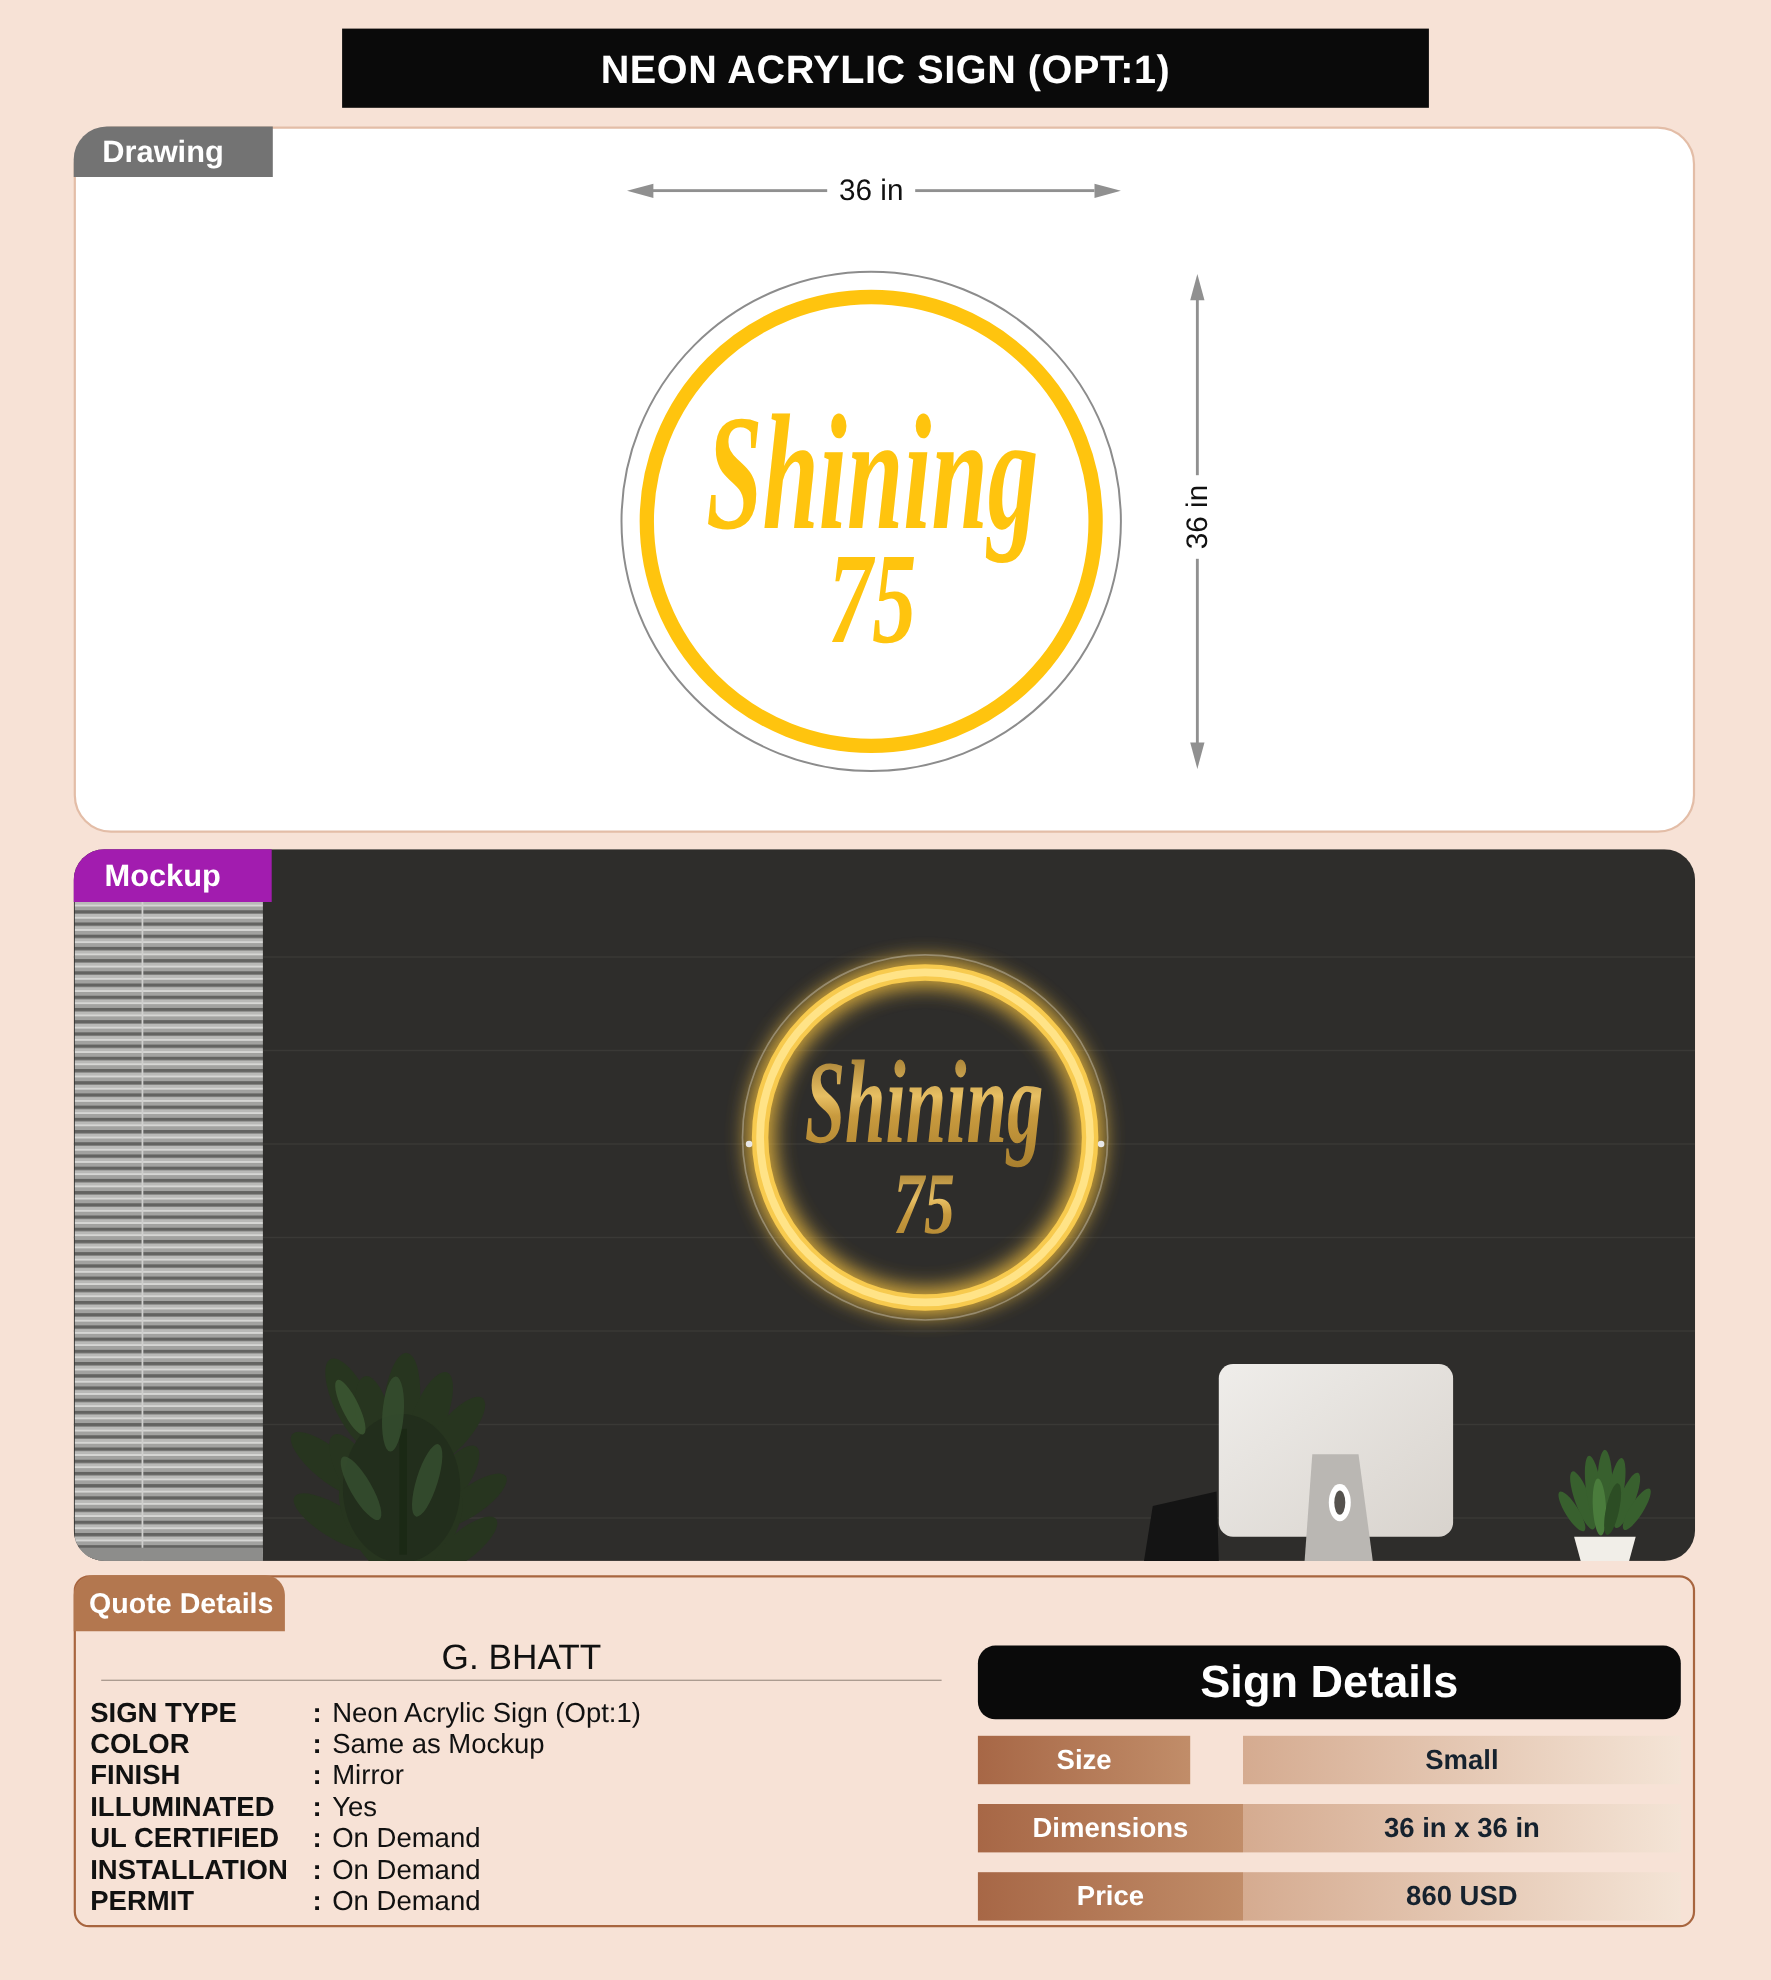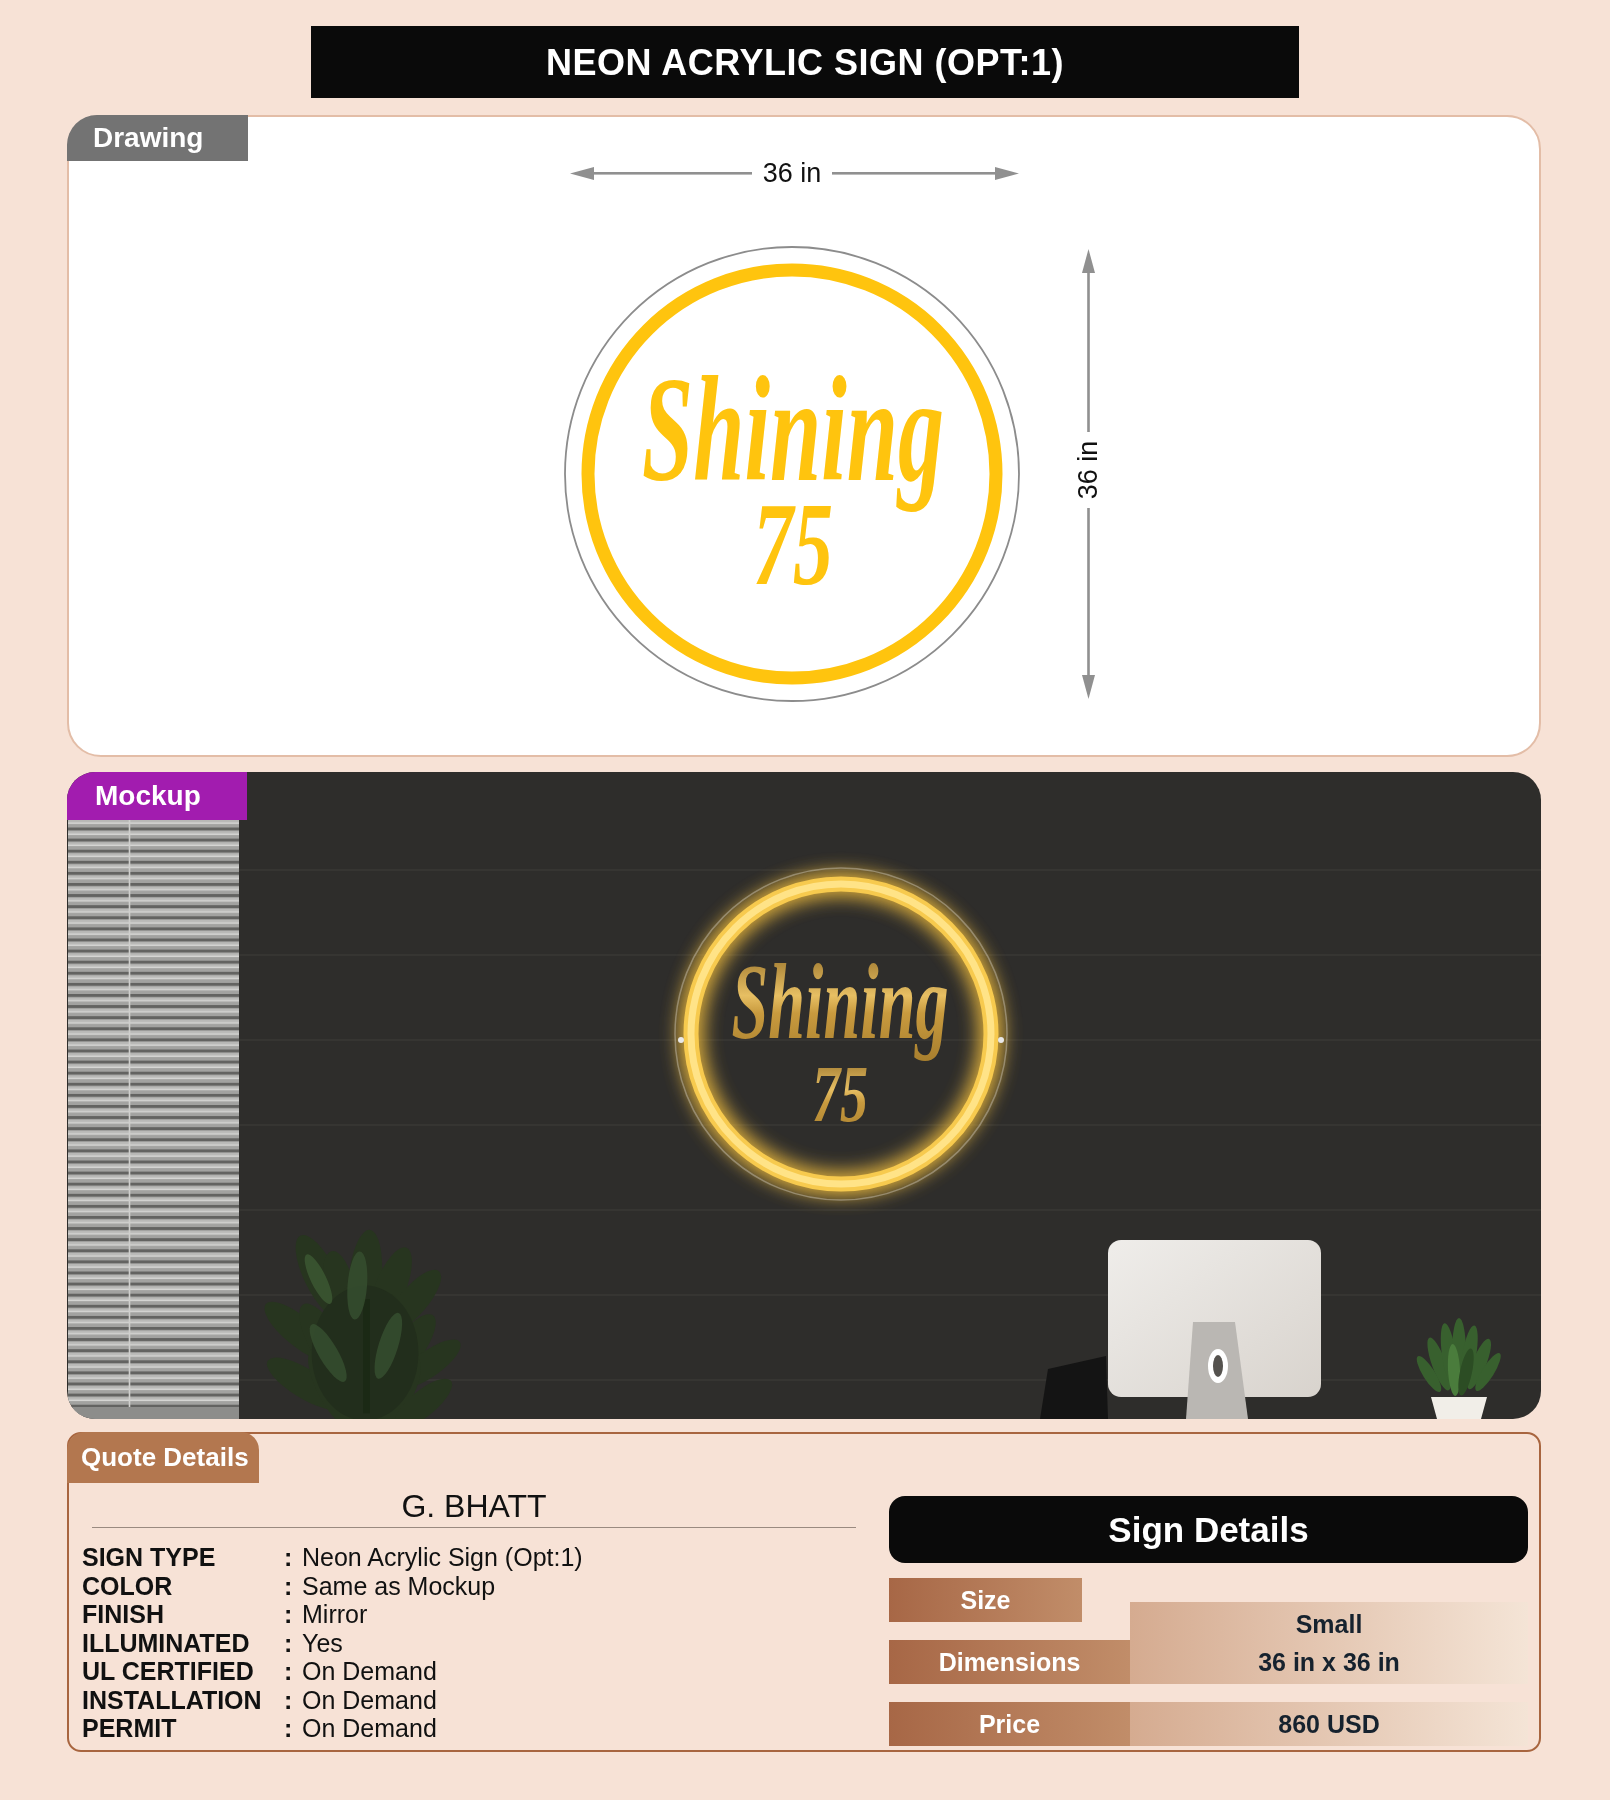--- a/index.html
+++ b/index.html
@@ -164,22 +164,22 @@
 <div class="abs" style="left:82px;top:1543px;font-size:25px;color:#111;line-height:28.5px;">
   <div><b style="display:inline-block;width:202px;">SIGN TYPE</b><b style="display:inline-block;width:18px;">:</b>Neon Acrylic Sign (Opt:1)</div>
   <div><b style="display:inline-block;width:202px;">COLOR</b><b style="display:inline-block;width:18px;">:</b>Same as Mockup</div>
   <div><b style="display:inline-block;width:202px;">FINISH</b><b style="display:inline-block;width:18px;">:</b>Mirror</div>
   <div><b style="display:inline-block;width:202px;">ILLUMINATED</b><b style="display:inline-block;width:18px;">:</b>Yes</div>
   <div><b style="display:inline-block;width:202px;">UL CERTIFIED</b><b style="display:inline-block;width:18px;">:</b>On Demand</div>
   <div><b style="display:inline-block;width:202px;">INSTALLATION</b><b style="display:inline-block;width:18px;">:</b>On Demand</div>
   <div><b style="display:inline-block;width:202px;">PERMIT</b><b style="display:inline-block;width:18px;">:</b>On Demand</div>
 </div>
 
-<div class="abs" style="left:889px;top:1496px;width:639px;height:67px;background:#0a0a0a;border-radius:16px;color:#fff;font-size:35px;font-weight:bold;text-align:center;line-height:67px;">Sign Details</div>
+<div class="abs" style="left:889px;top:1496px;width:639px;height:67px;background:#0a0a0a;border-radius:16px;color:#fff;font-size:41px;font-weight:bold;text-align:center;line-height:67px;">Sign Details</div>
 
 <div class="abs" style="left:889px;top:1578px;width:193px;height:44px;background:linear-gradient(90deg,#a76746,#c18d69);color:#fff;font-size:25px;font-weight:bold;text-align:center;line-height:44px;">Size</div>
-<div class="abs" style="left:1130px;top:1578px;width:398px;height:44px;background:linear-gradient(90deg,#d5ab90,#f4e4d6);color:#16222e;font-size:25px;font-weight:bold;text-align:center;line-height:44px;margin-top:24px;">Small</div>
+<div class="abs" style="left:1130px;top:1578px;width:398px;height:44px;background:linear-gradient(90deg,#d5ab90,#f4e4d6);color:#16222e;font-size:25px;font-weight:bold;text-align:center;line-height:44px;">Small</div>
 
 <div class="abs" style="left:889px;top:1640px;width:241px;height:44px;background:linear-gradient(90deg,#a76746,#c18d69);color:#fff;font-size:25px;font-weight:bold;text-align:center;line-height:44px;">Dimensions</div>
 <div class="abs" style="left:1130px;top:1640px;width:398px;height:44px;background:linear-gradient(90deg,#d5ab90,#f4e4d6);color:#16222e;font-size:25px;font-weight:bold;text-align:center;line-height:44px;">36 in x 36 in</div>
 
 <div class="abs" style="left:889px;top:1702px;width:241px;height:44px;background:linear-gradient(90deg,#a76746,#c18d69);color:#fff;font-size:25px;font-weight:bold;text-align:center;line-height:44px;">Price</div>
 <div class="abs" style="left:1130px;top:1702px;width:398px;height:44px;background:linear-gradient(90deg,#d5ab90,#f4e4d6);color:#16222e;font-size:25px;font-weight:bold;text-align:center;line-height:44px;">860 USD</div>
 
 </body></html>

